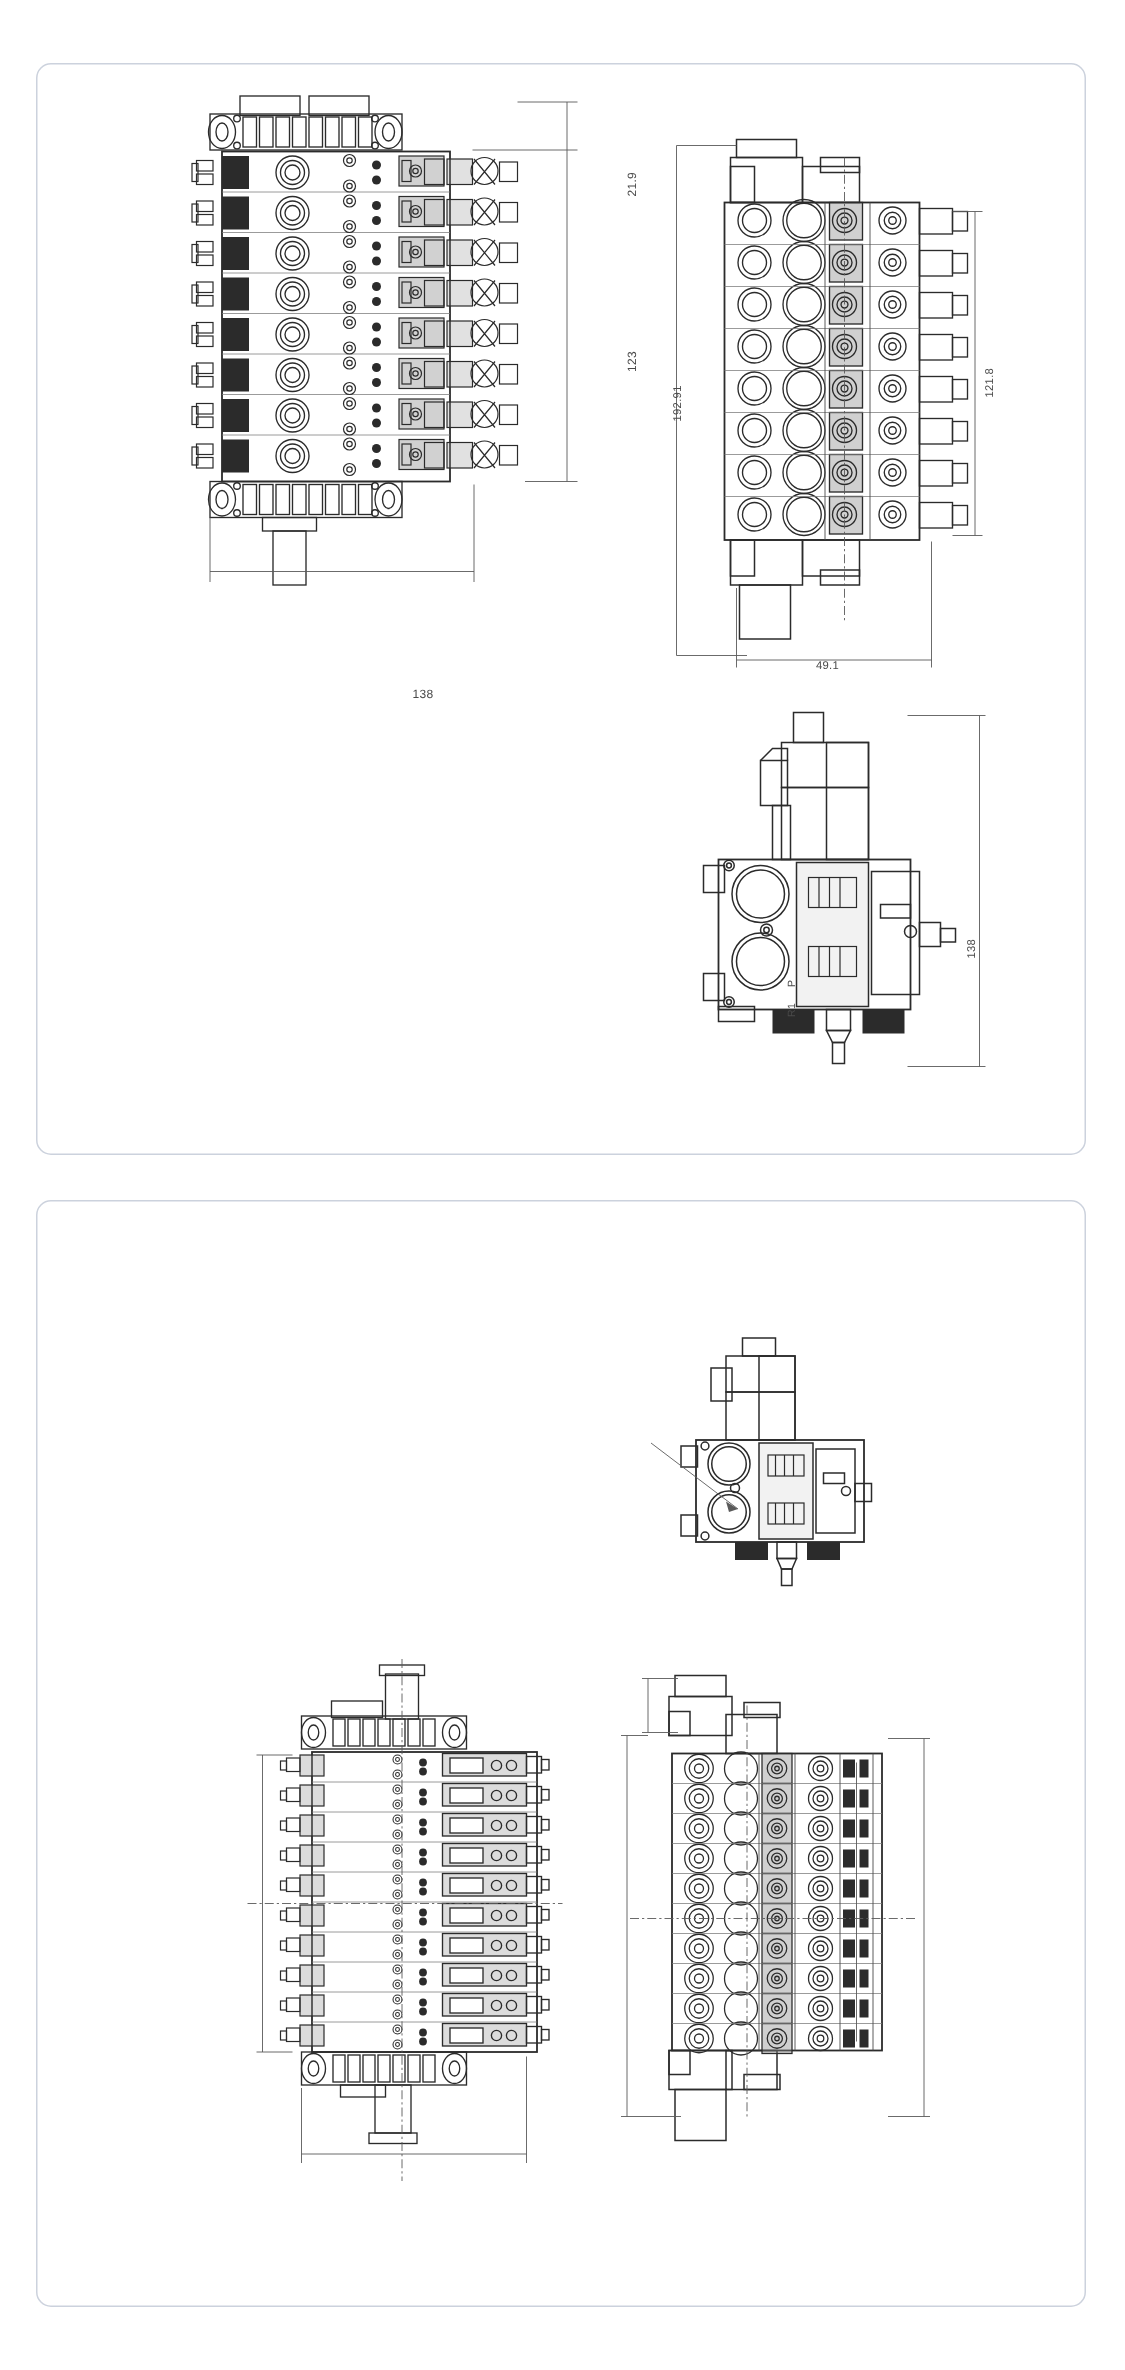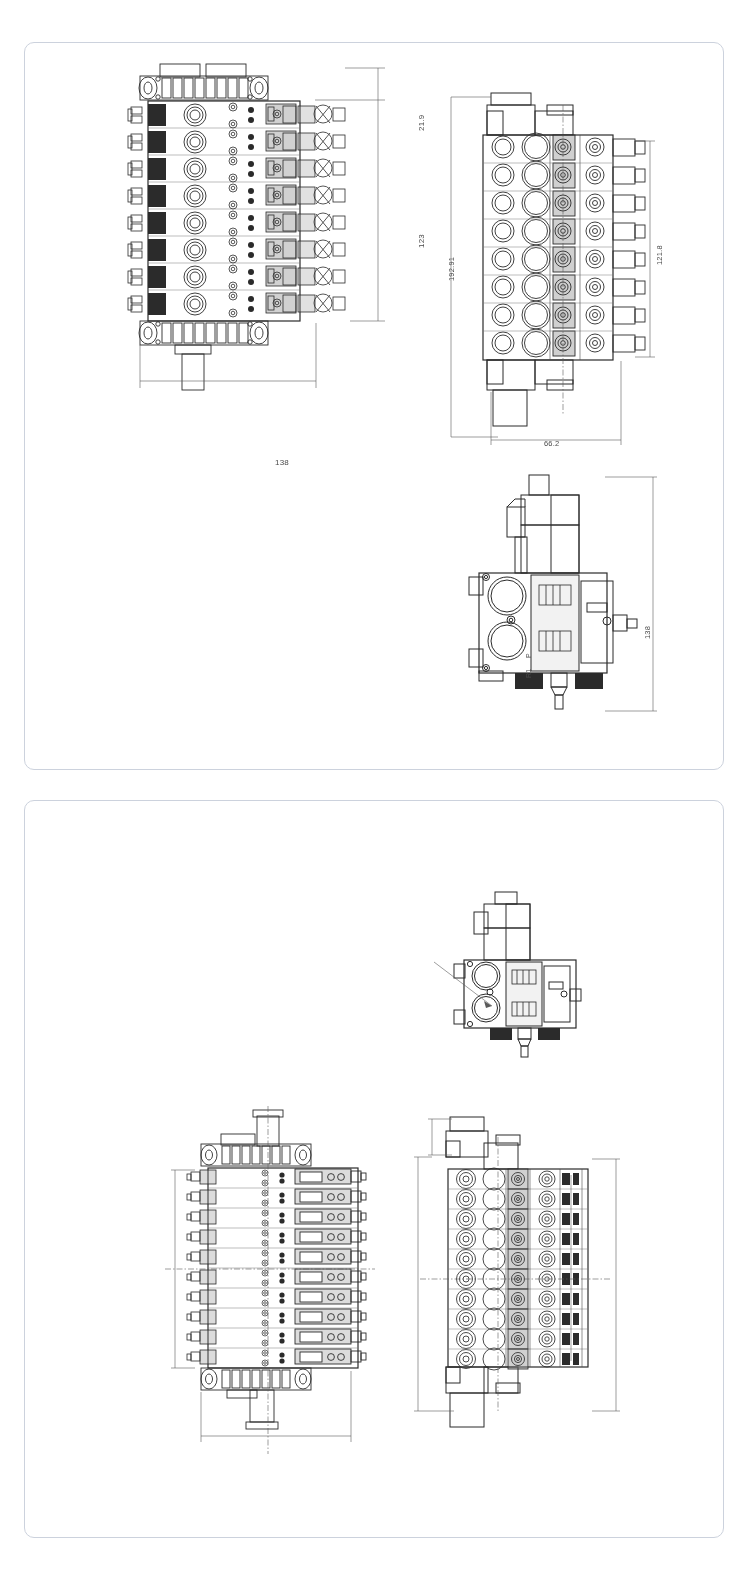--- a/index.html
+++ b/index.html
@@ -477,21 +477,21 @@
           <line x1="178" y1="276" x2="178" y2="360"></line>
           <line x1="48" y1="355" x2="178" y2="355"></line>
         </g>
         <g class="dash">
             <line x1="120" y1="20" x2="120" y2="330"></line>
           </g>
       </svg>
     </div>
     <div class="dim-txt vert" style="left:422px;top:238px;font-size:7.5px;transform:rotate(-90deg);">192.91</div>
     <div class="dim-txt vert" style="left:630px;top:222px;font-size:7.5px;transform:rotate(-90deg);">121.8</div>
-    <div class="dim-txt" style="left:519px;top:396px;font-size:7.5px;">66.2</div>
+    <div class="dim-txt" style="left:519px;top:396px;font-size:7.5px;">49.1</div>
 
     <div class="view" style="left:430px;top:420px;width:210px;height:290px;">
       <svg width="210" height="290" viewBox="0 0 210 290">
         <g class="ln" stroke-width="1">
 
           <rect x="74" y="12" width="20" height="20"></rect>
           <rect x="66" y="32" width="58" height="30"></rect>
           <rect x="96" y="32" width="28" height="78"></rect>
           <rect x="66" y="62" width="58" height="48"></rect>
           <rect x="52" y="44" width="18" height="30"></rect>

